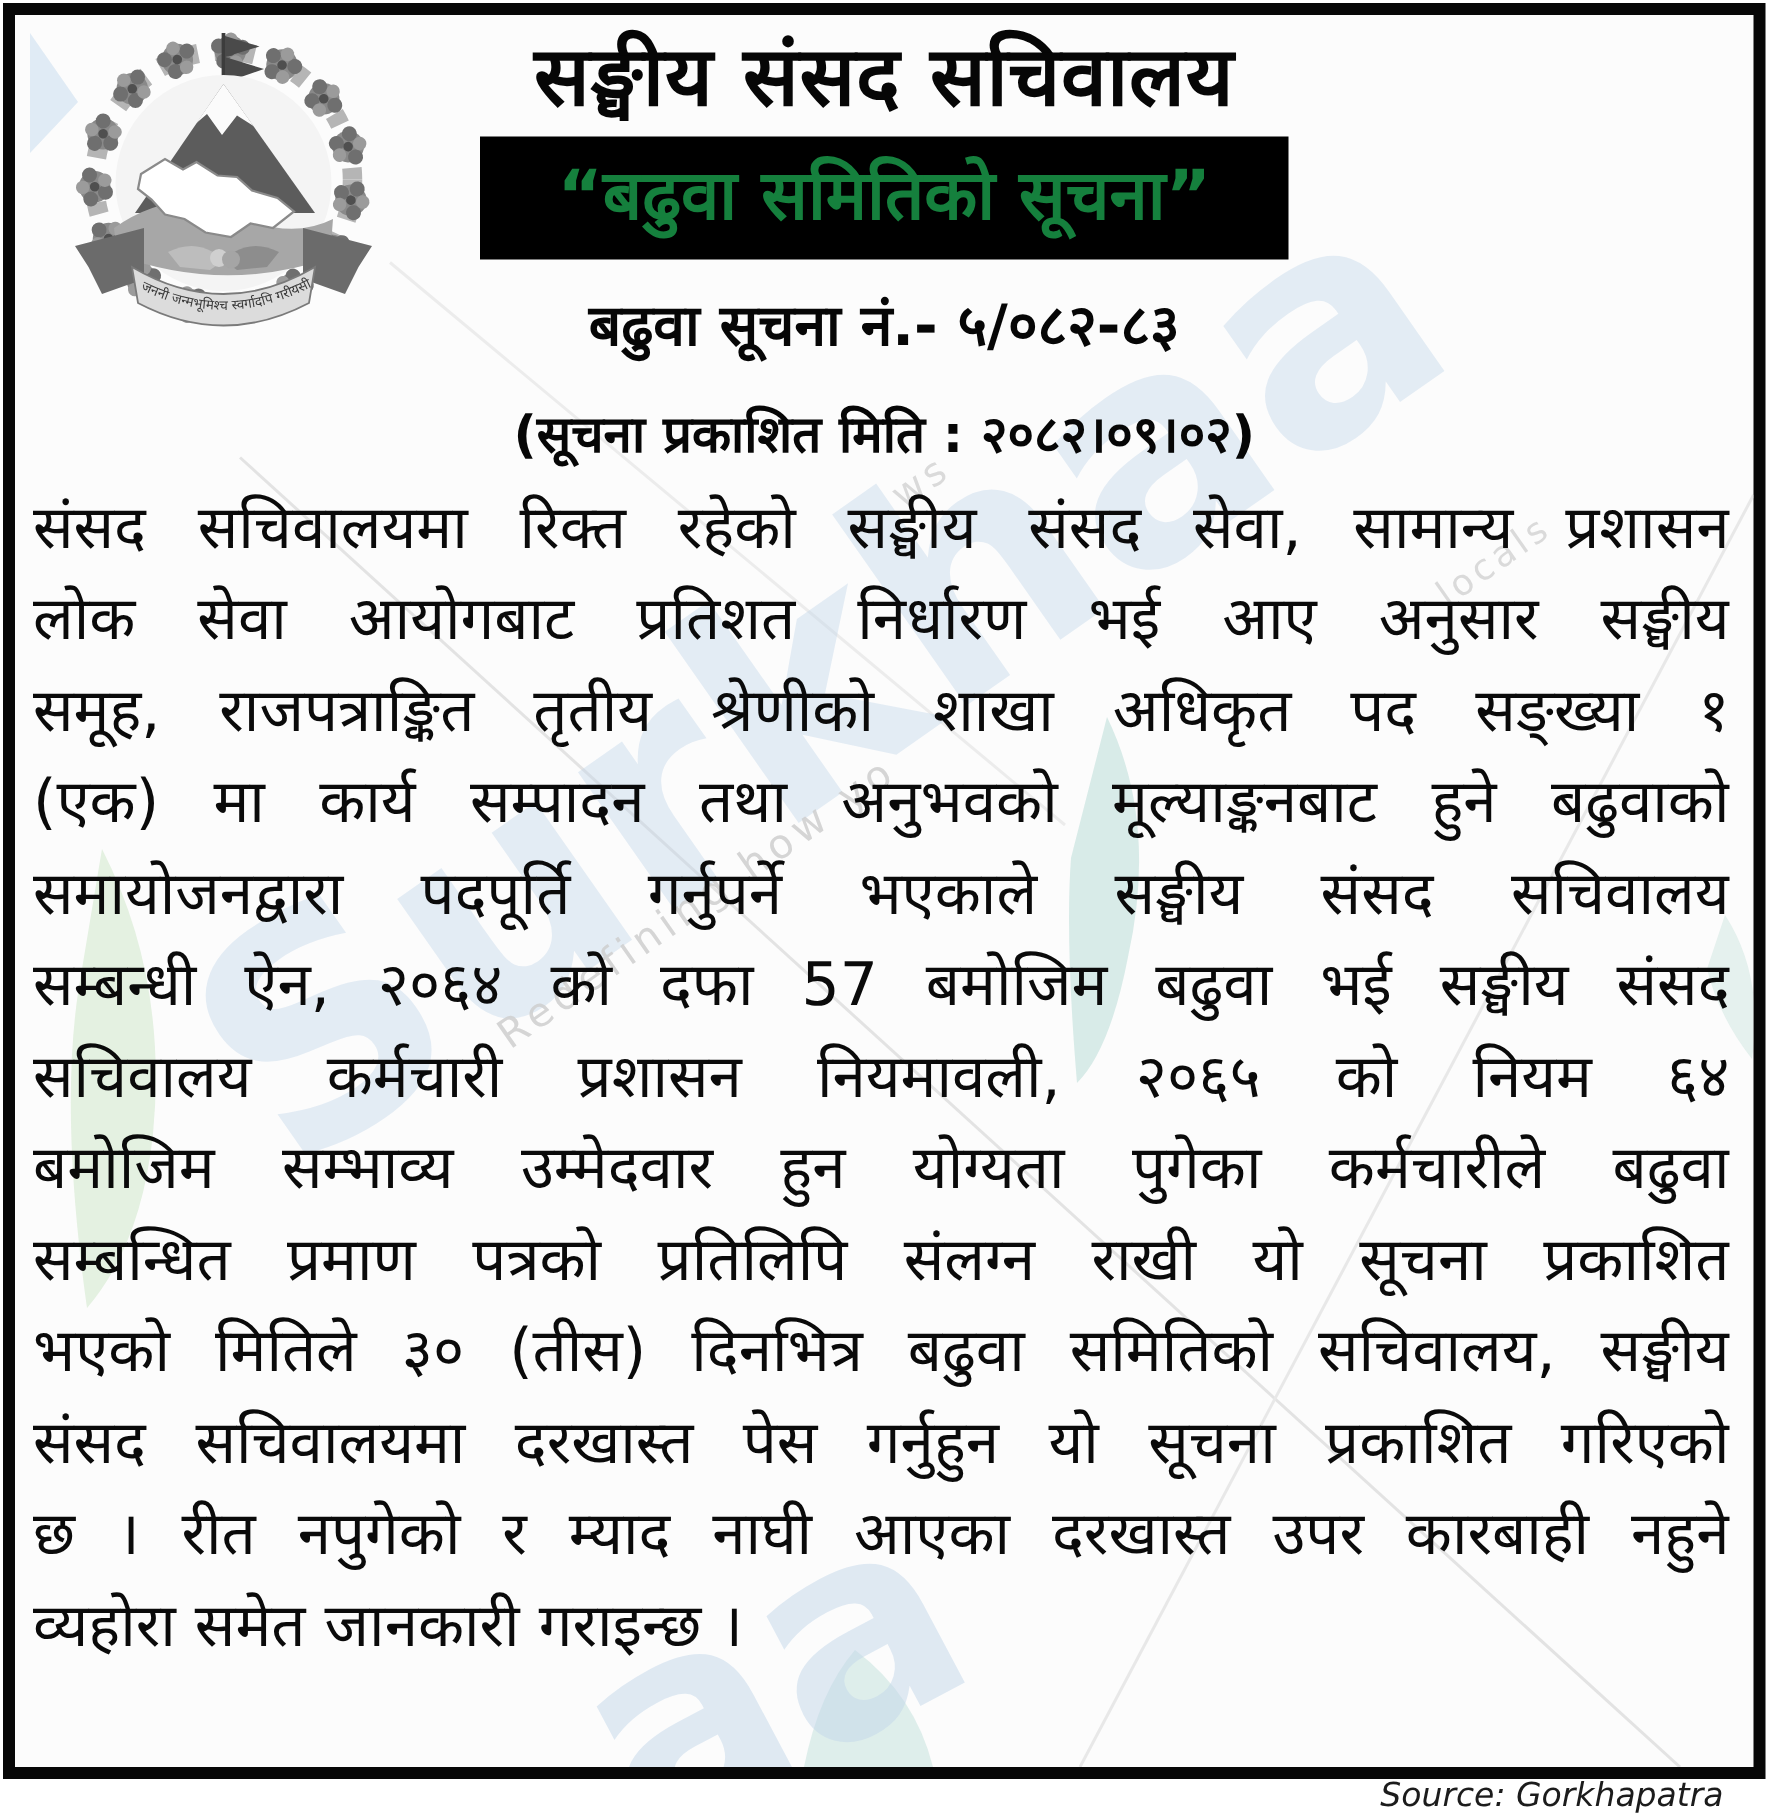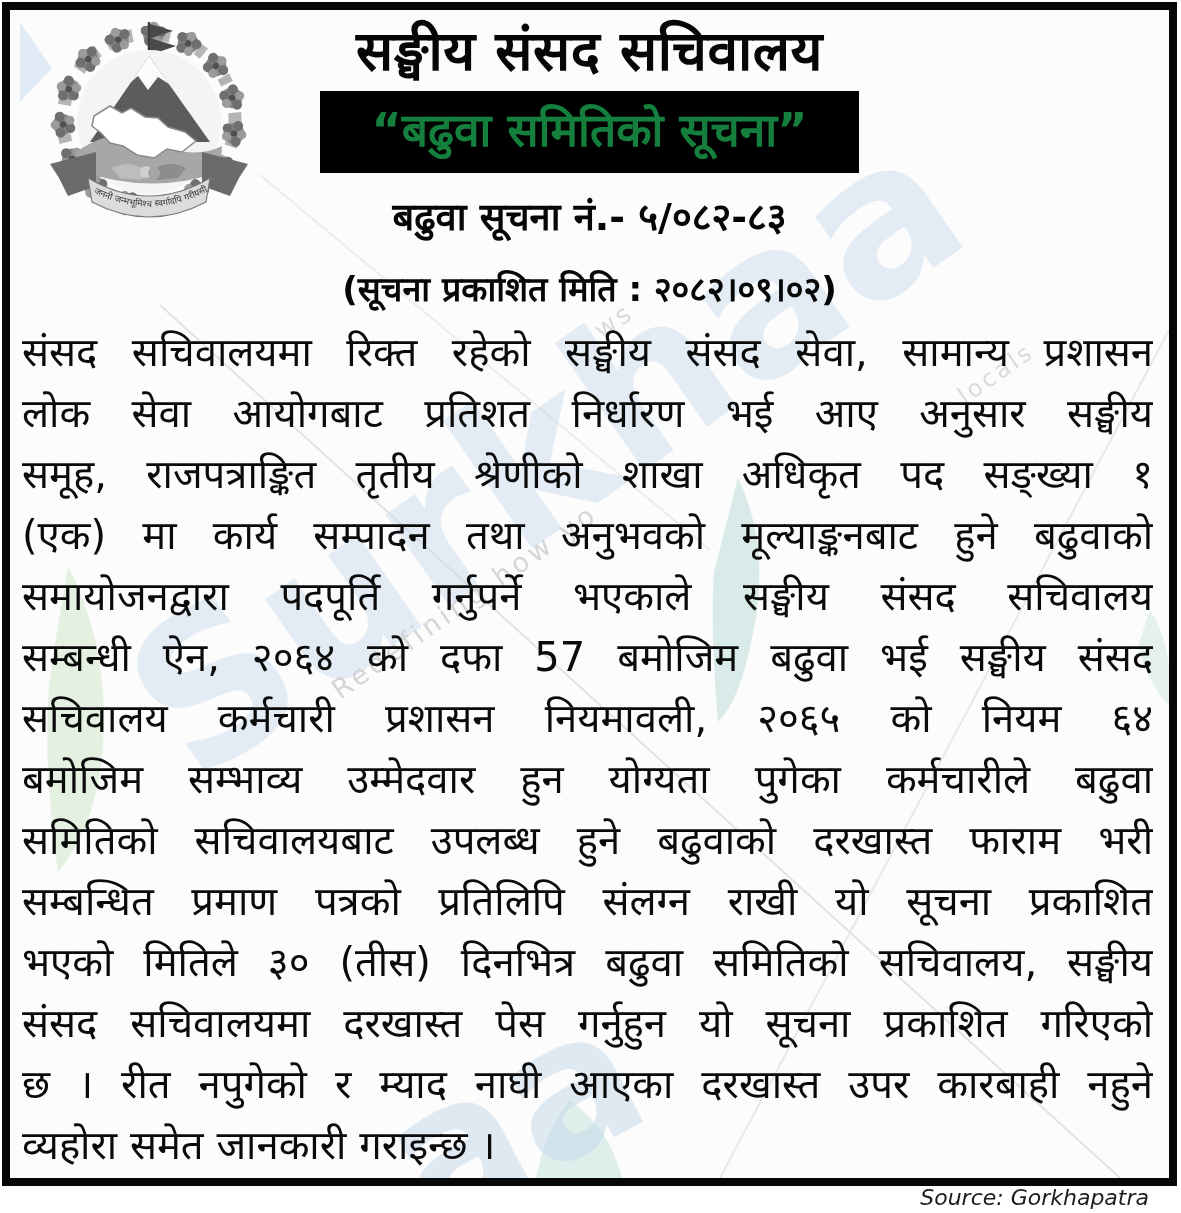--- a/index.html
+++ b/index.html
@@ -139,21 +139,20 @@
 
   <div class="doc-body">
     <div class="line">संसद सचिवालयमा रिक्त रहेको सङ्घीय संसद सेवा, सामान्य प्रशासन</div>
     <div class="line">लोक सेवा आयोगबाट प्रतिशत निर्धारण भई आए अनुसार सङ्घीय</div>
     <div class="line">समूह, राजपत्राङ्कित तृतीय श्रेणीको शाखा अधिकृत पद सङ्ख्या १</div>
     <div class="line">(एक) मा कार्य सम्पादन तथा अनुभवको मूल्याङ्कनबाट हुने बढुवाको</div>
     <div class="line">समायोजनद्वारा पदपूर्ति गर्नुपर्ने भएकाले सङ्घीय संसद सचिवालय</div>
     <div class="line">सम्बन्धी ऐन, २०६४ को दफा 57 बमोजिम बढुवा भई सङ्घीय संसद</div>
     <div class="line">सचिवालय कर्मचारी प्रशासन नियमावली, २०६५ को नियम ६४</div>
     <div class="line">बमोजिम सम्भाव्य उम्मेदवार हुन योग्यता पुगेका कर्मचारीले बढुवा</div>
-    <div class="line">समितिको सचिवालयबाट उपलब्ध हुने बढुवाको दरखास्त फाराम भरी</div>
     <div class="line">सम्बन्धित प्रमाण पत्रको प्रतिलिपि संलग्न राखी यो सूचना प्रकाशित</div>
     <div class="line">भएको मितिले ३० (तीस) दिनभित्र बढुवा समितिको सचिवालय, सङ्घीय</div>
     <div class="line">संसद सचिवालयमा दरखास्त पेस गर्नुहुन यो सूचना प्रकाशित गरिएको</div>
     <div class="line">छ । रीत नपुगेको र म्याद नाघी आएका दरखास्त उपर कारबाही नहुने</div>
     <div class="line last">व्यहोरा समेत जानकारी गराइन्छ ।</div>
   </div>
 
 </div>
 
 <div class="source-credit">Source: Gorkhapatra</div>

